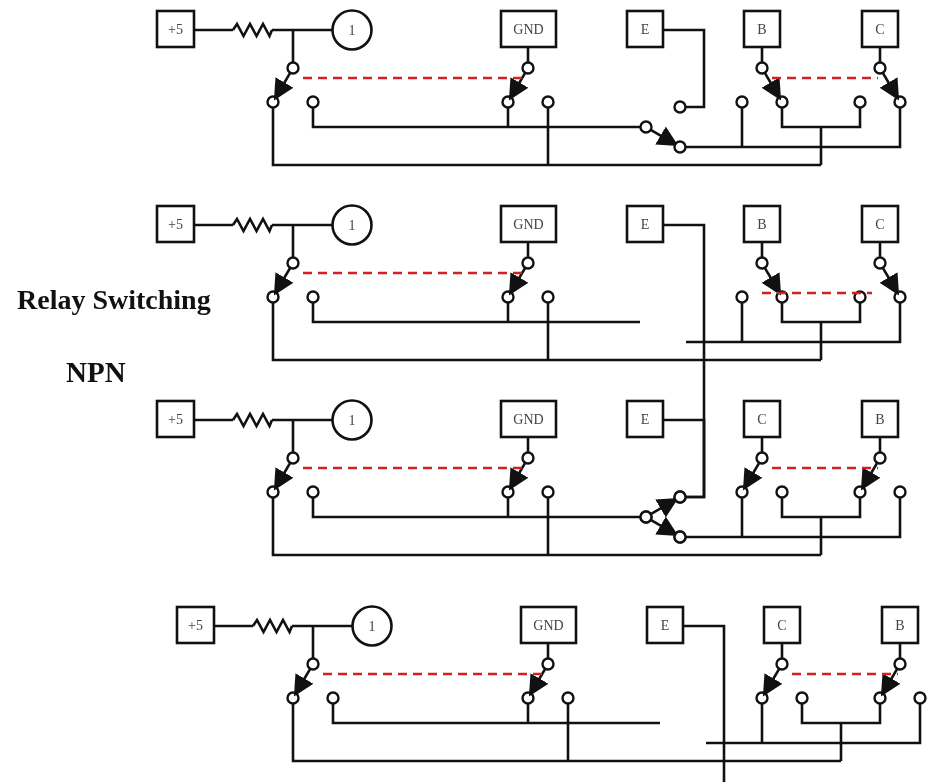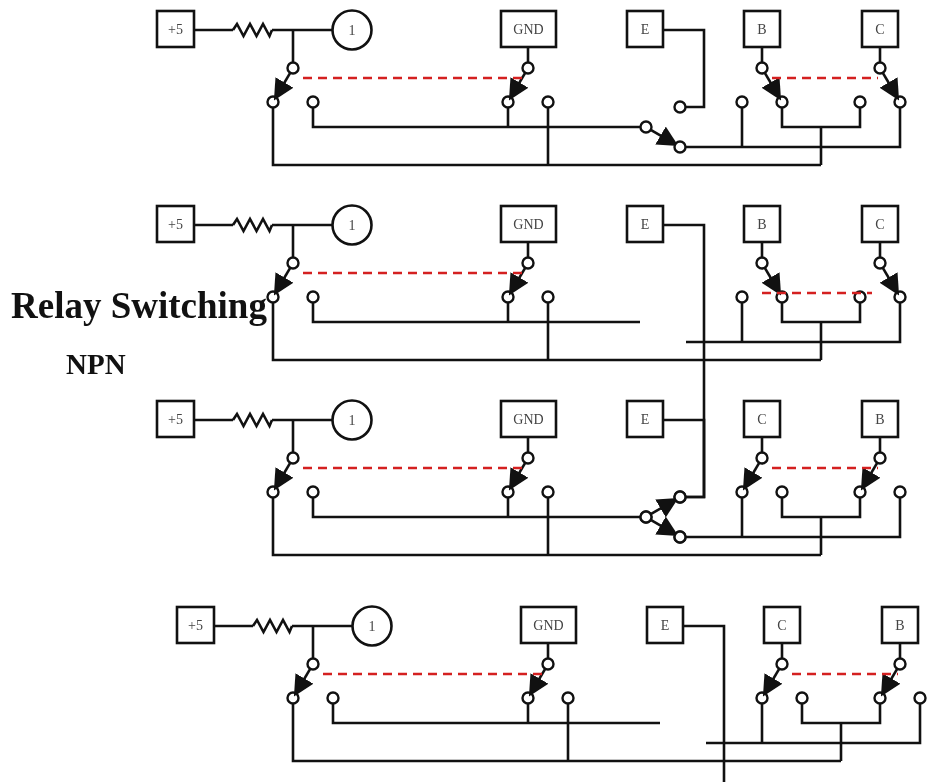--- a/index.html
+++ b/index.html
@@ -2,22 +2,22 @@
 <html><head>
 <meta charset="utf-8">
 <style>
   html, body { margin: 0; padding: 0; background: #ffffff; }
   body { width: 948px; height: 782px; position: relative; overflow: hidden; }
   #diagram { position: absolute; left: 0; top: 0; }
   .title {
     position: absolute; font-family: "Liberation Serif", serif; font-weight: bold;
     color: #111111; white-space: nowrap;
   }
-  #title-line1 { left: 11px; top: 284px; font-size: 37px; }
-  #title-line2 { left: 66px; top: 348px; font-size: 29px; }
+  #title-line1 { left: 17px; top: 284px; font-size: 28px; }
+  #title-line2 { left: 66px; top: 356px; font-size: 29px; }
   svg text { font-family: "Liberation Serif", serif; fill: #444444; }
 </style>
 </head>
 <body>
 
 <div id="title-line1" class="title">Relay Switching</div>
 <div id="title-line2" class="title">NPN</div>
 
 <svg id="diagram" width="948" height="782" viewBox="0 0 948 782" xmlns="http://www.w3.org/2000/svg">
   <defs>

